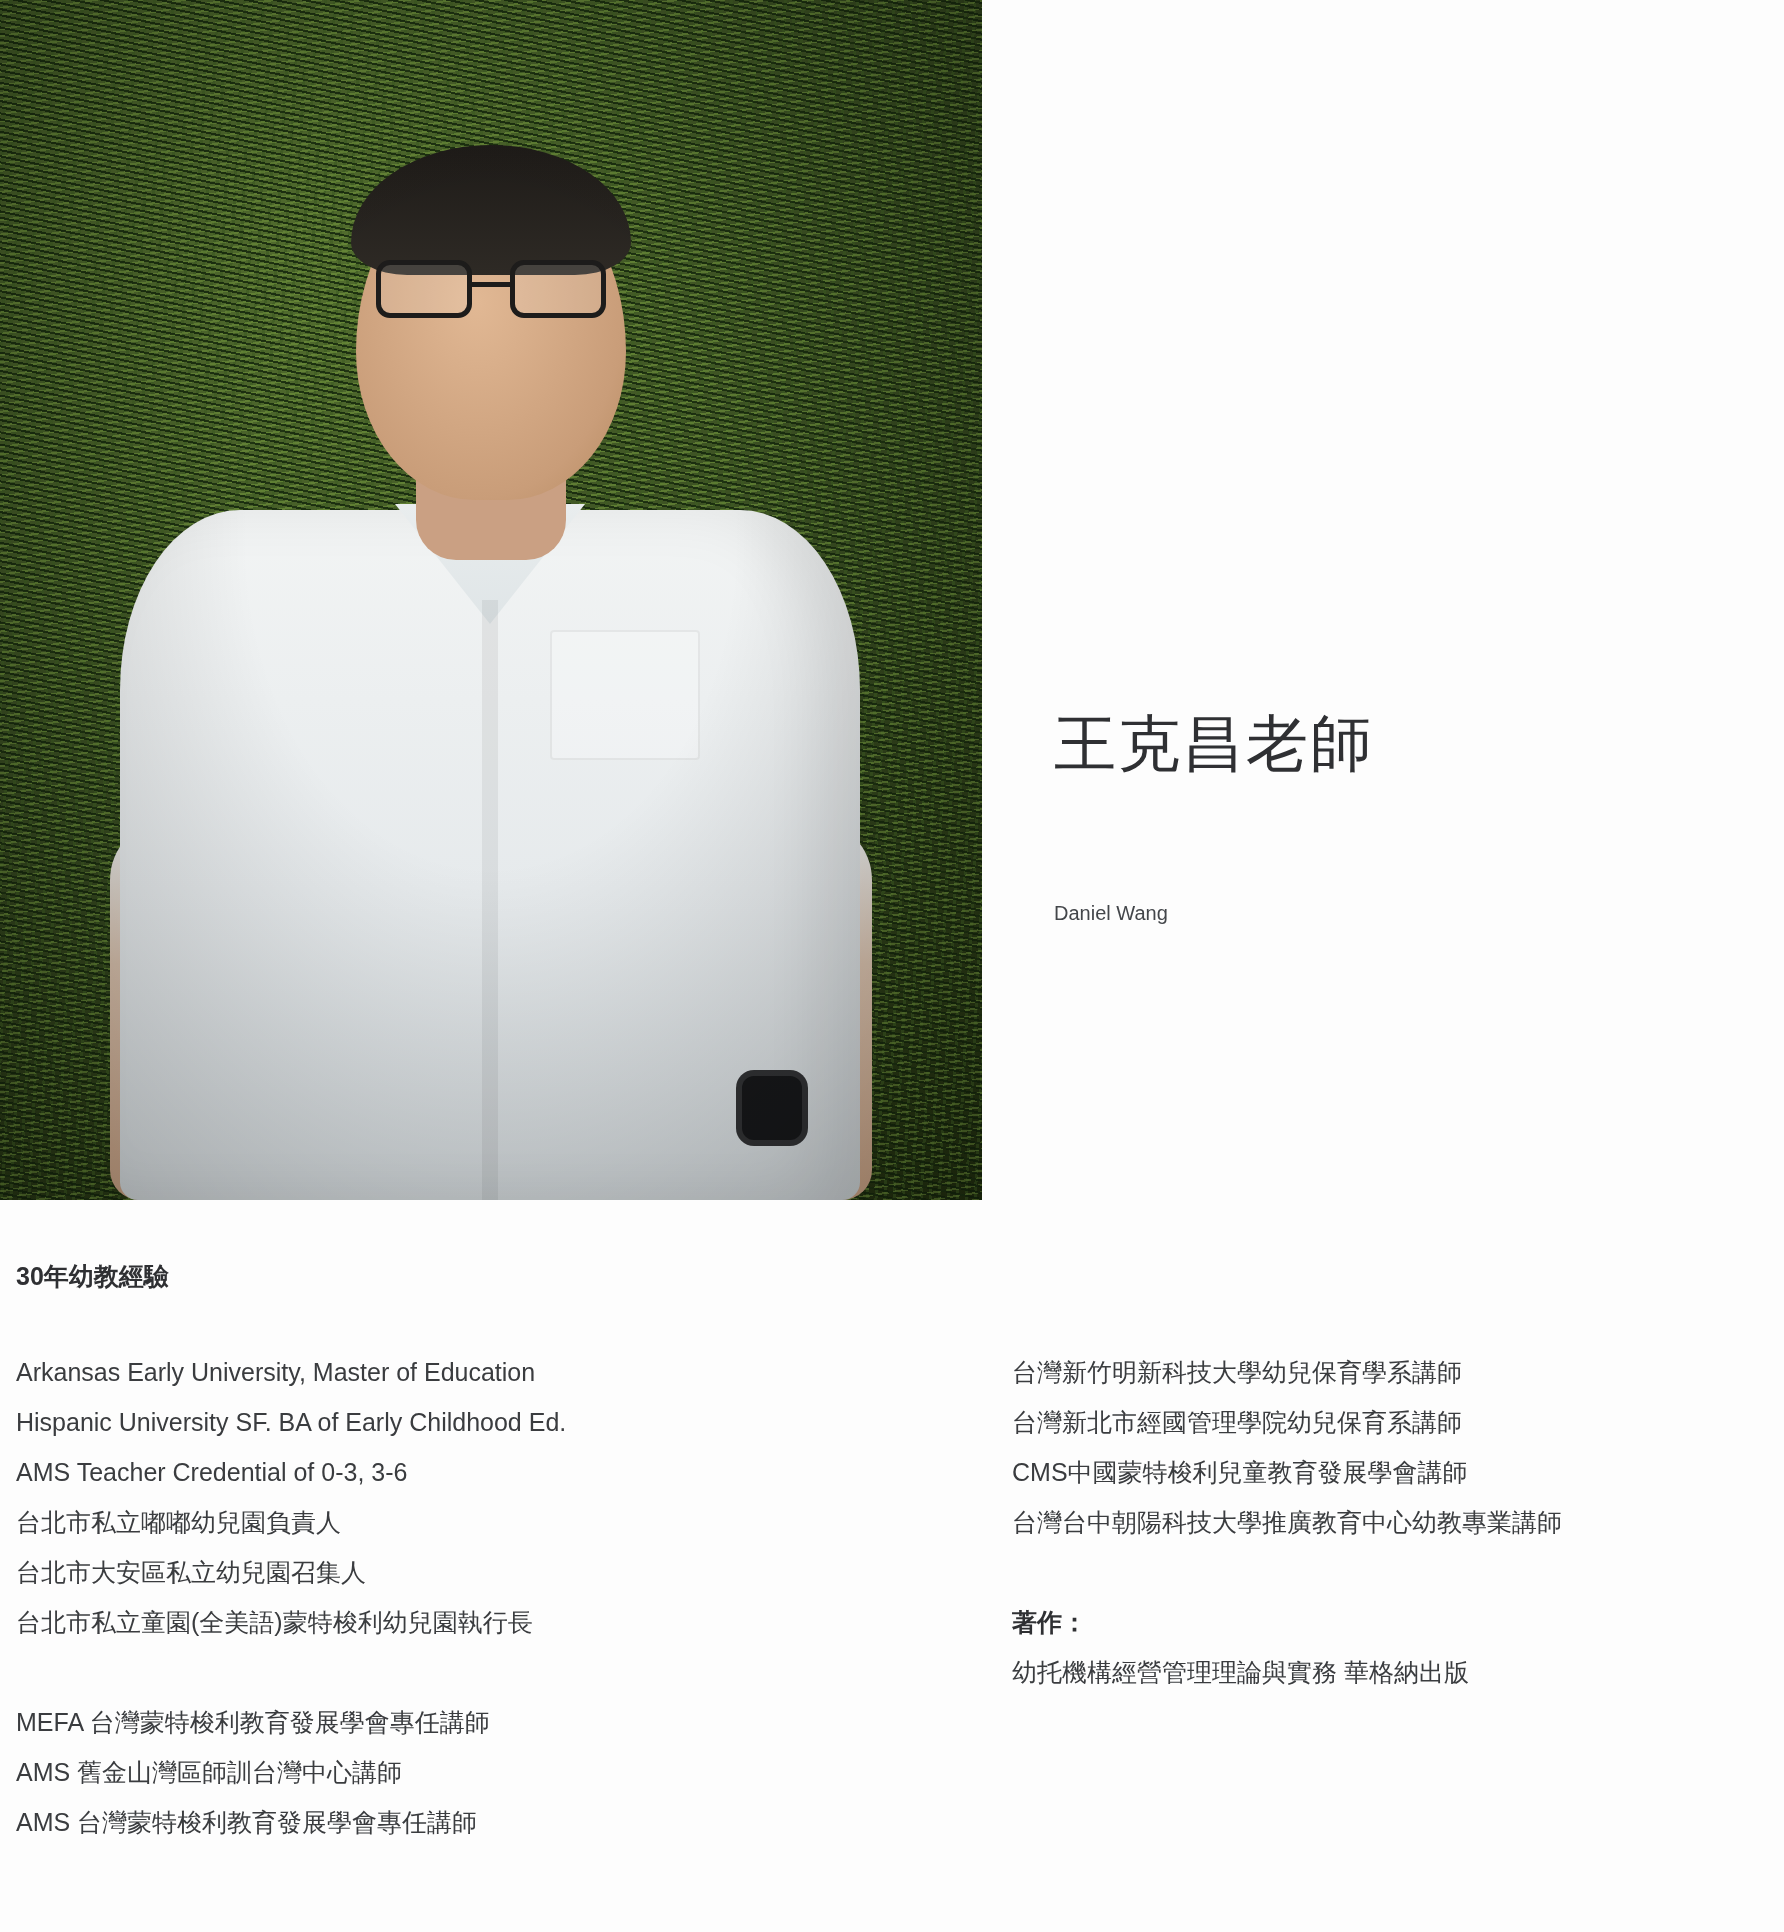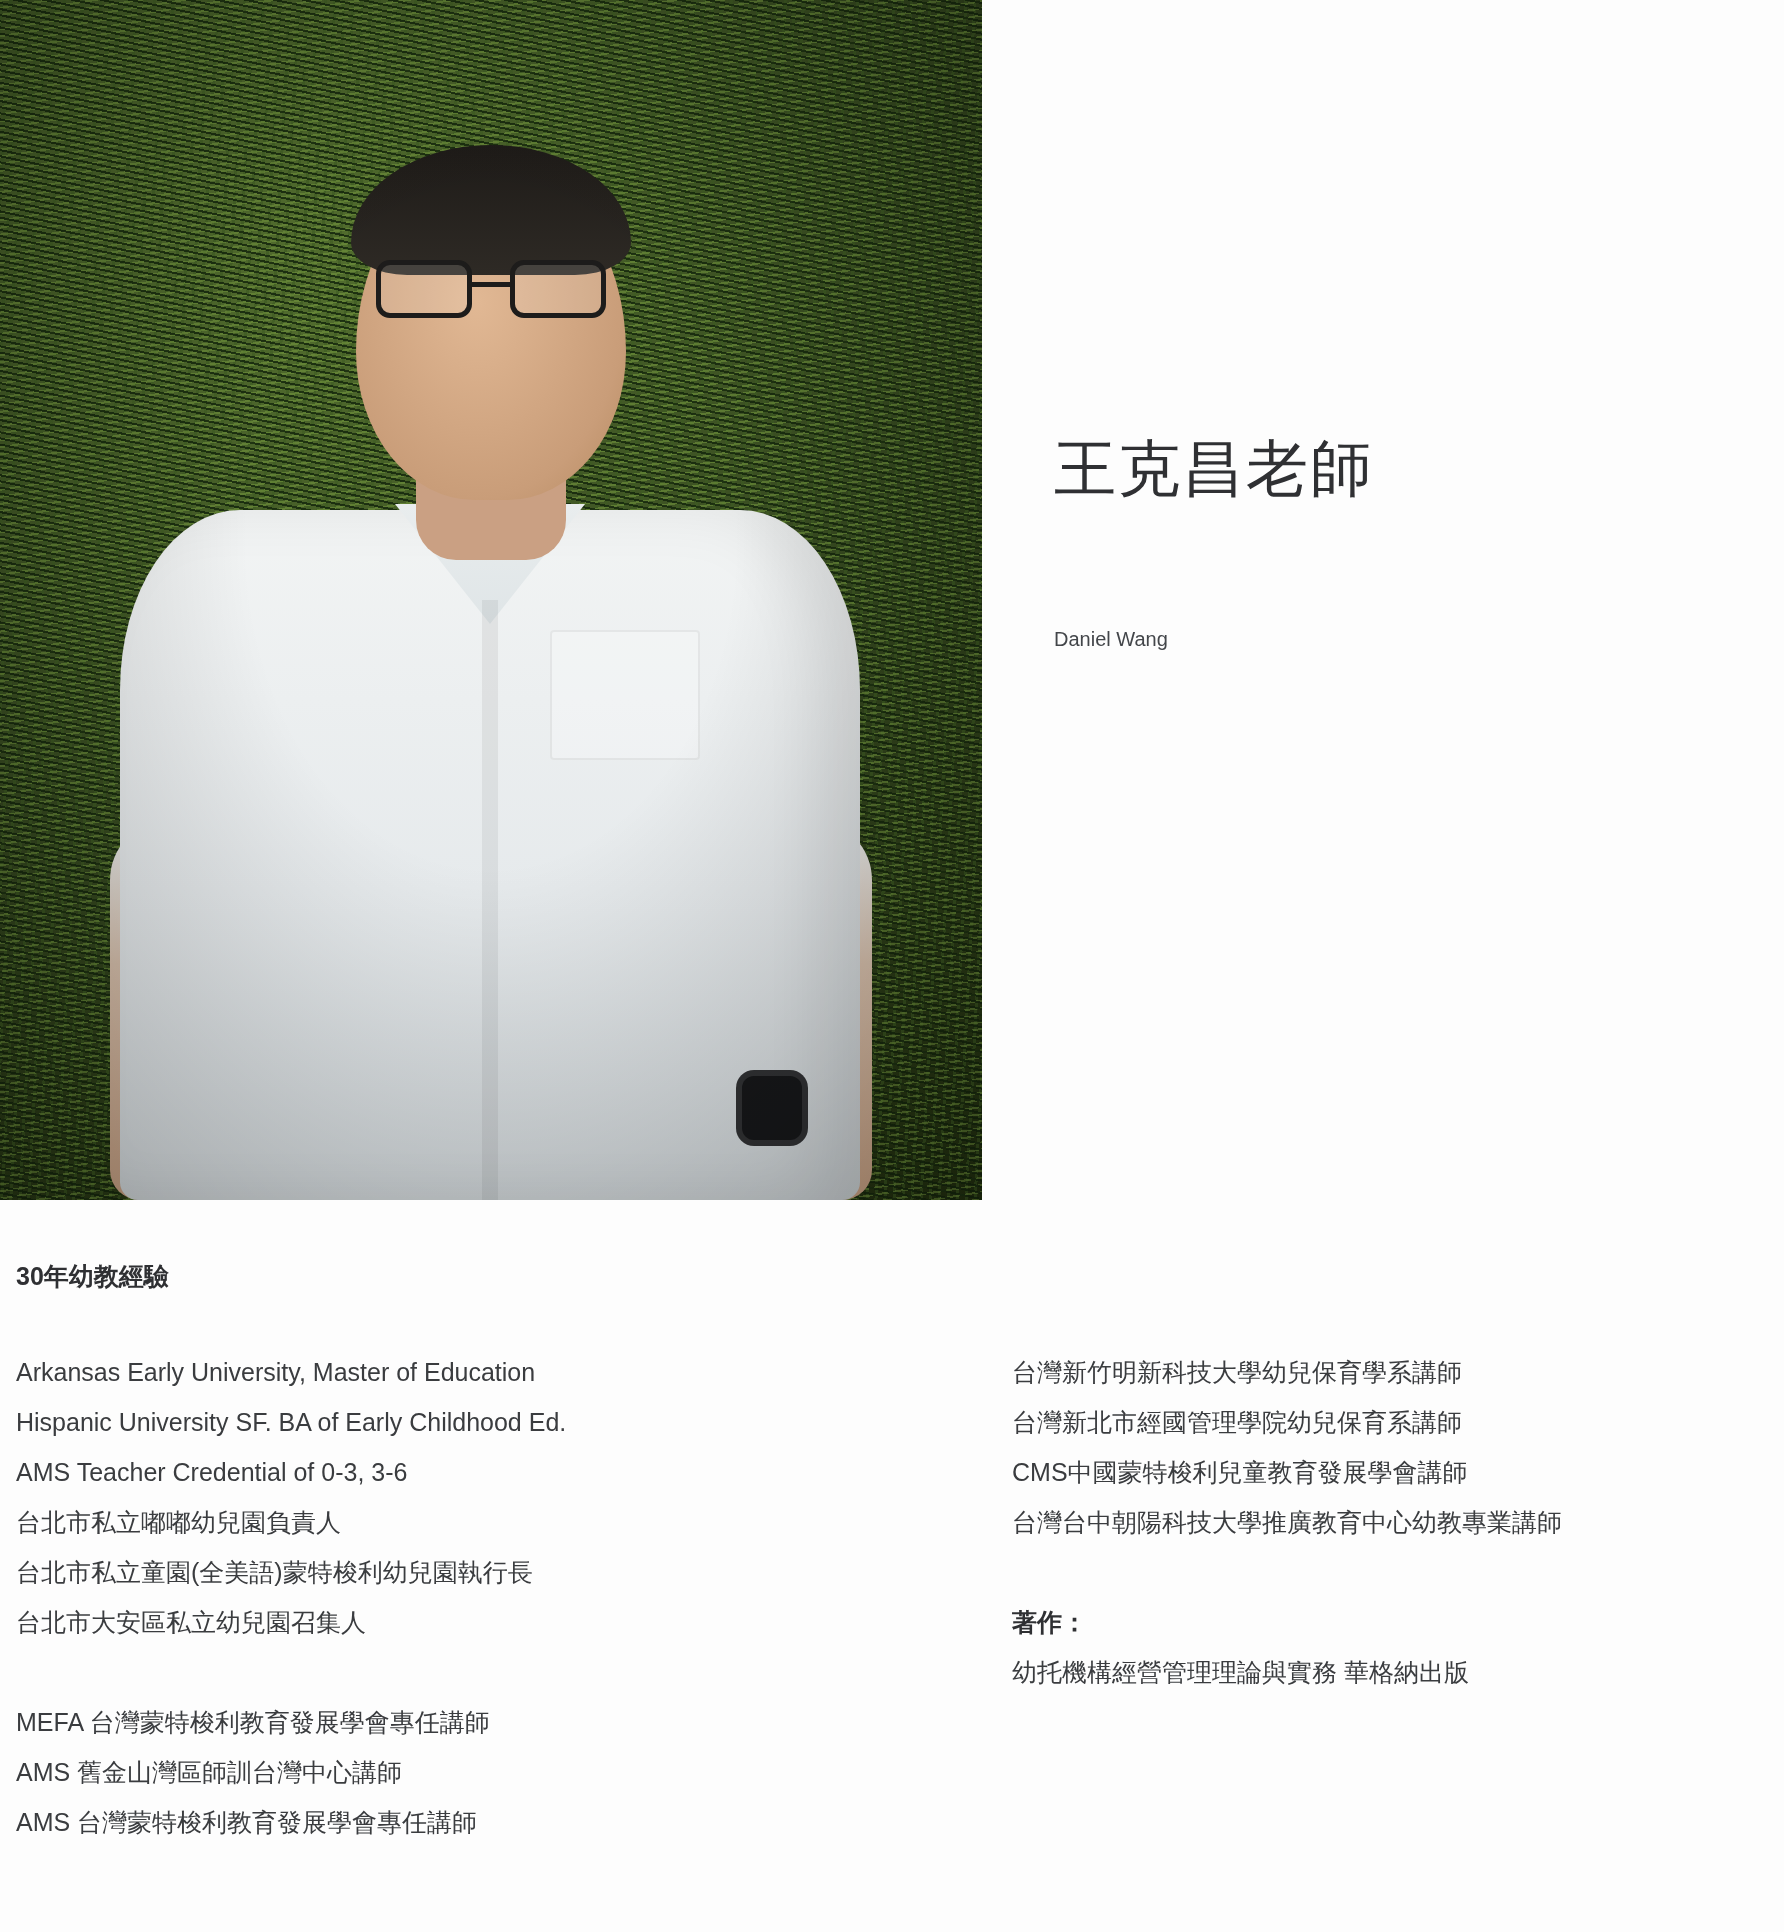--- a/index.html
+++ b/index.html
@@ -15,21 +15,21 @@
     width: 1784px;
     min-height: 1932px;
     position: relative;
     background: #fdfdfd;
     overflow: hidden;
   }
 
   
   .top {
     display: flex;
-    align-items: flex-start;
+    align-items: center;
   }
   .photo-wrap {
     width: 982px;
     height: 1200px;
     flex: 0 0 982px;
     position: relative;
     overflow: hidden;
     background: #2d3a21;
   }
   
@@ -267,22 +267,22 @@
 
   <div class="exp-heading">30年幼教經驗</div>
 
   <div class="body-cols">
 
     <div class="col-left">
       <div class="line">Arkansas Early University, Master of Education</div>
       <div class="line">Hispanic University SF. BA of Early Childhood Ed.</div>
       <div class="line">AMS Teacher Credential of 0-3, 3-6</div>
       <div class="line">台北市私立嘟嘟幼兒園負責人</div>
+      <div class="line">台北市大安區私立幼兒園召集人</div>
       <div class="line">台北市私立童園(全美語)蒙特梭利幼兒園執行長</div>
-      <div class="line">台北市大安區私立幼兒園召集人</div>
       <div class="line spacer"></div>
       <div class="line">MEFA 台灣蒙特梭利教育發展學會專任講師</div>
       <div class="line">AMS 舊金山灣區師訓台灣中心講師</div>
       <div class="line">AMS 台灣蒙特梭利教育發展學會專任講師</div>
     </div>
 
     <div class="col-right">
       <div class="line">台灣新竹明新科技大學幼兒保育學系講師</div>
       <div class="line">台灣新北市經國管理學院幼兒保育系講師</div>
       <div class="line">CMS中國蒙特梭利兒童教育發展學會講師</div>

